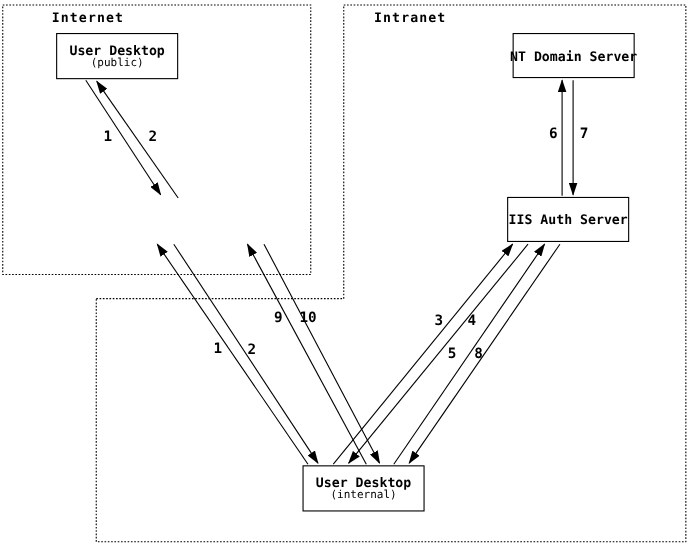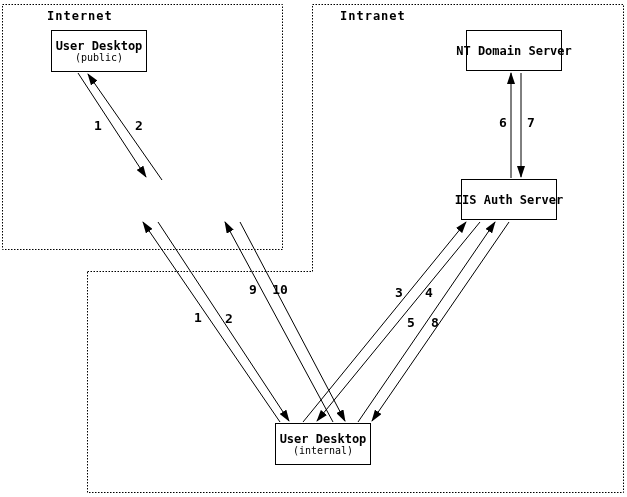--- a/index.html
+++ b/index.html
@@ -19,21 +19,21 @@
   }
   .zone-label {
     position: absolute;
     font-size: 12px;
     font-weight: bold;
     white-space: nowrap;
     letter-spacing: 1px;
   }
   .node {
     position: absolute;
-    width: 96px;
+    width: 111px;
     height: 42px;
     box-sizing: border-box;
     border: 1px solid #000000;
     background: #ffffff;
     display: flex;
     flex-direction: column;
     align-items: center;
     justify-content: center;
     text-align: center;
   }

